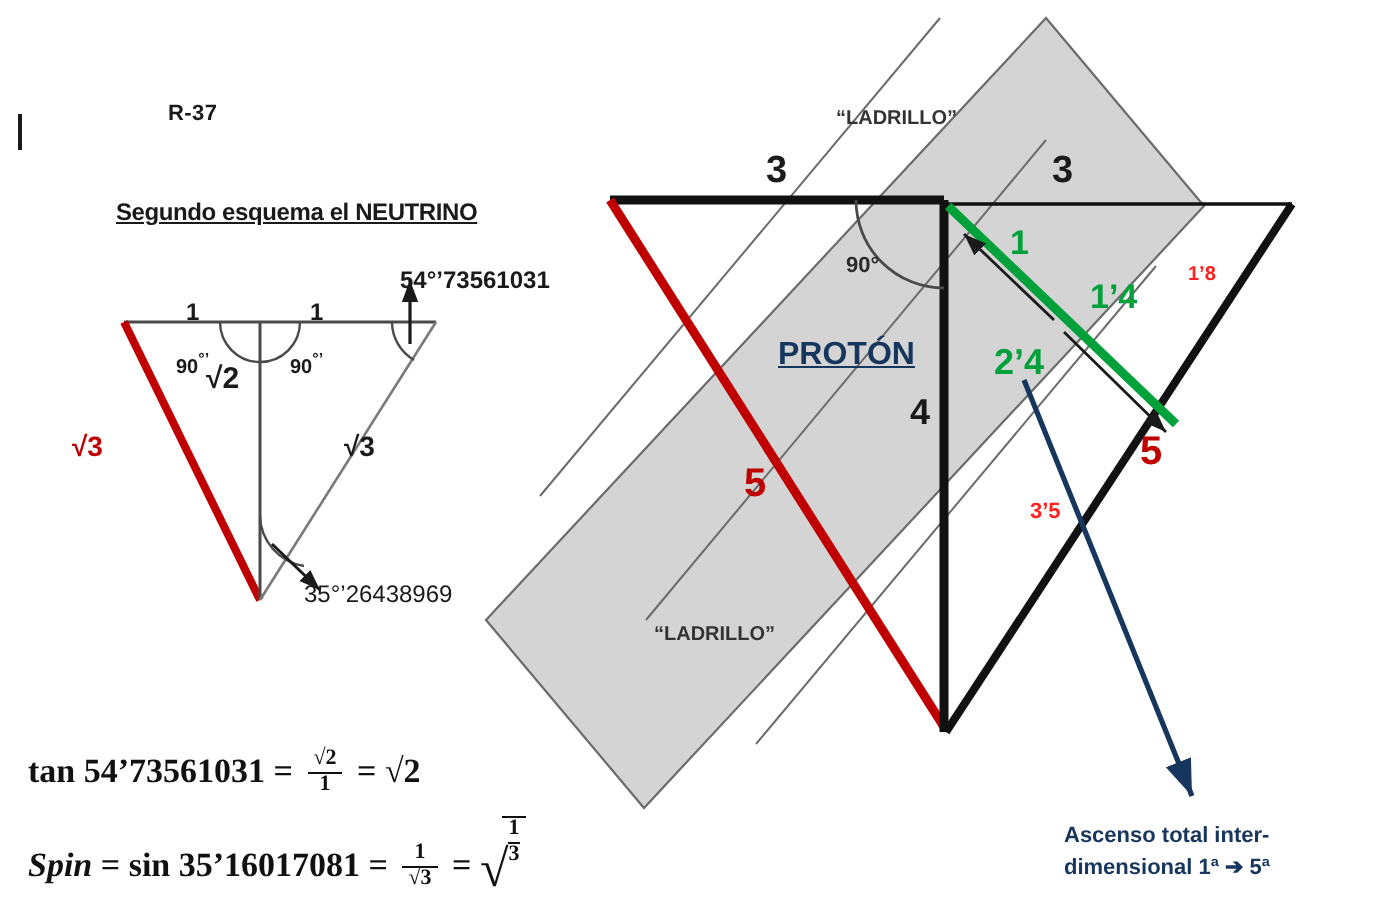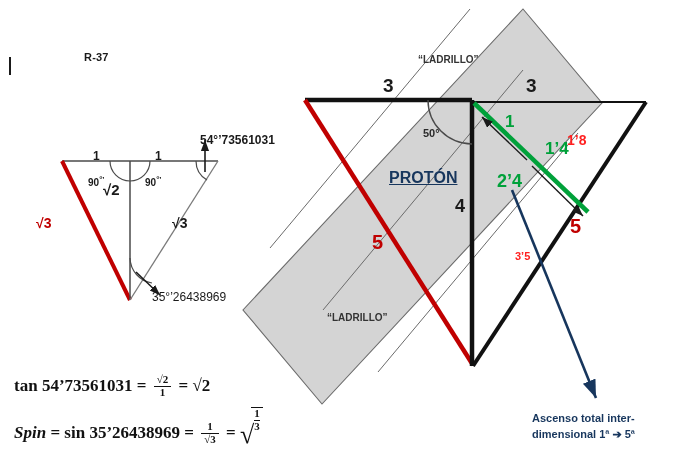--- a/index.html
+++ b/index.html
@@ -48,21 +48,21 @@
   .n3b{left:526px;top:76px;font-size:19px;font-weight:bold;}
   .a90{left:423px;top:128px;font-size:11px;font-weight:bold;color:#2b2b2b;}
   .proton{left:389px;top:170px;font-size:16px;font-weight:bold;color:#17365d;
           text-decoration:underline;}
   .n4{left:455px;top:197px;font-size:18px;font-weight:bold;}
   .n5red-l{left:372px;top:232px;font-size:20px;font-weight:bold;color:#c00000;}
   .n5red-r{left:570px;top:216px;font-size:20px;font-weight:bold;color:#c00000;}
   .g1{left:505px;top:113px;font-size:17px;font-weight:bold;color:#00a13a;}
   .g14{left:545px;top:140px;font-size:17px;font-weight:bold;color:#00a13a;}
   .g24{left:497px;top:172px;font-size:18px;font-weight:bold;color:#00a13a;}
-  .r18{left:567px;top:133px;font-size:14px;font-weight:bold;color:#ff2020;}
+  .r18{left:594px;top:133px;font-size:10px;font-weight:bold;color:#ff2020;}
   .r32{left:515px;top:251px;font-size:11px;font-weight:bold;color:#ff2020;}
   .ascenso{left:532px;top:411px;font-size:11px;font-weight:bold;color:#17365d;
            line-height:1.45;}
 </style>
 </head>
 <body>
 
 <div id="root">
 
   <svg class="layer" viewBox="0 0 689 461">
@@ -129,20 +129,21 @@
       <line x1="532" y1="166" x2="583" y2="216" stroke="#1a1a1a" stroke-width="1.4" marker-end="url(#arrThin)"></line>
 
       <line x1="512" y1="190" x2="596" y2="398" stroke="#17365d" stroke-width="2.6" marker-end="url(#arrNavy)"></line>
     </g>
   </svg>
 
   <div class="cursor-bar"></div>
 
   <div class="lbl r37">R-37</div>
 
+  <div class="lbl subtitle">Segundo esquema el NEUTRINO</div>
 
   <div class="lbl t-one-a">1</div>
   <div class="lbl t-one-b">1</div>
   <div class="lbl t-90a">
     <span>90</span><span class="deg">°’</span>
   </div>
   <div class="lbl t-90b">
     <span>90</span><span class="deg">°’</span>
   </div>
   <div class="lbl t-sqrt2">√2</div>
@@ -160,38 +161,38 @@
       <span class="den">1</span>
     </span>
     <span>=</span>
     <span>√2</span>
   </div>
 
   <div class="formula f2">
     <span class="it">Spin</span>
     <span>=</span>
     <span>sin</span>
-    <span>35’26438969</span>
+    <span>35’16017081</span>
     <span>=</span>
     <span class="frac">
       <span class="num">1</span>
       <span class="den">√3</span>
     </span>
     <span>=</span>
     <span class="bigrad">√</span><span class="bigrad-in">
       <span style="display:block;border-bottom:1.4px solid #111;">1</span>
       <span style="display:block;">3</span>
     </span>
   </div>
 
   <div class="lbl ladrillo1">“LADRILLO”</div>
   <div class="lbl ladrillo2">“LADRILLO”</div>
   <div class="lbl n3a">3</div>
   <div class="lbl n3b">3</div>
-  <div class="lbl a90">50°</div>
+  <div class="lbl a90">90°</div>
   <div class="lbl proton">PROTÓN</div>
   <div class="lbl n4">4</div>
   <div class="lbl n5red-l">5</div>
   <div class="lbl n5red-r">5</div>
   <div class="lbl g1">1</div>
   <div class="lbl g14">1’4</div>
   <div class="lbl g24">2’4</div>
   <div class="lbl r18">1’8</div>
   <div class="lbl r32">3’5</div>
 

